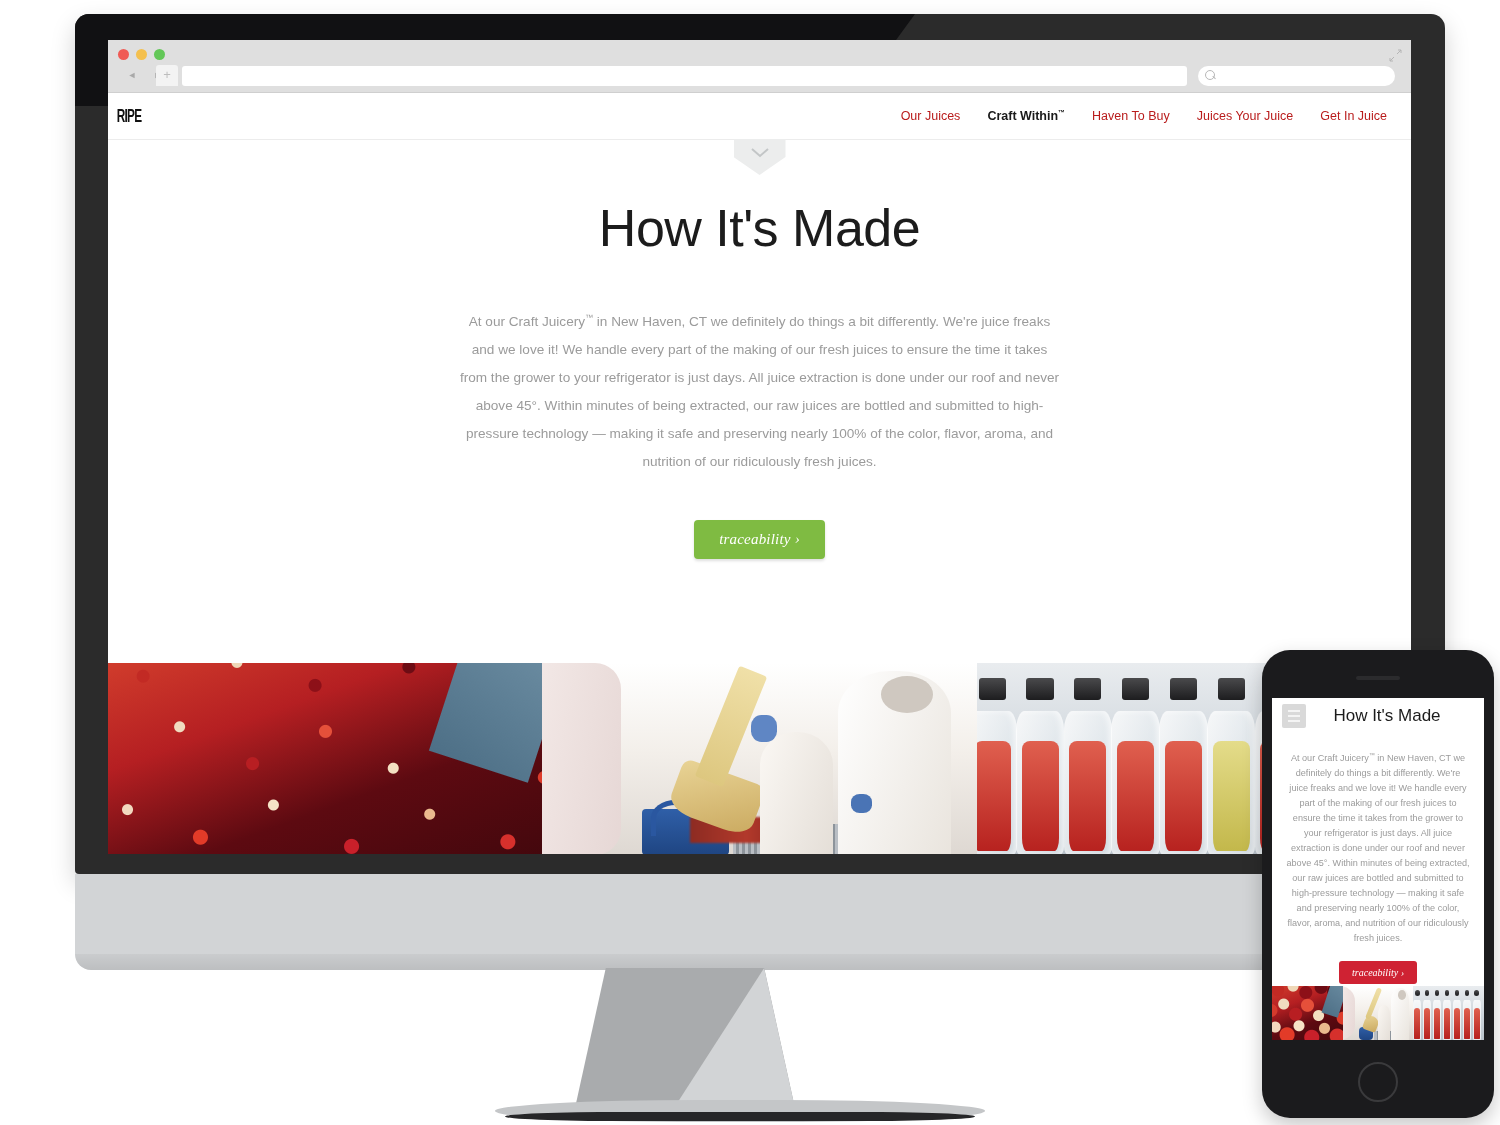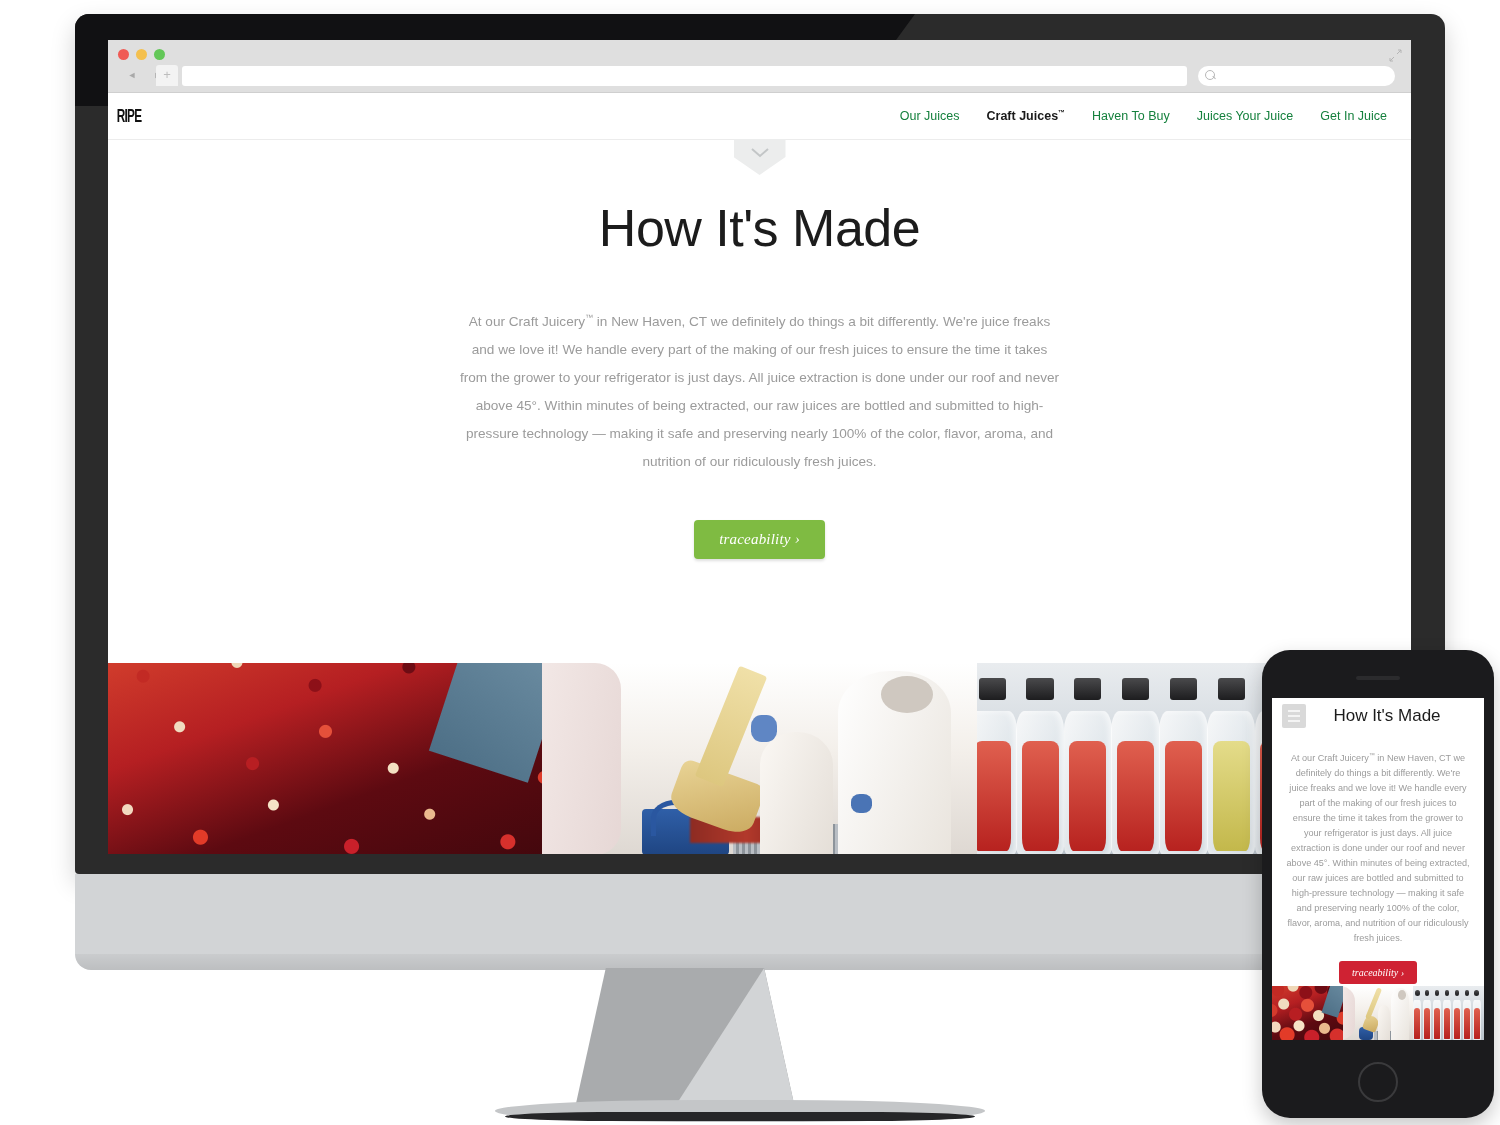--- a/index.html
+++ b/index.html
@@ -79,21 +79,21 @@
     padding:0 24px 0 5px;border-bottom:1px solid #ececec;position:relative;
   }
   .logo{
     font-family:"Liberation Sans", sans-serif;
     font-weight:700;font-size:19px;letter-spacing:-1.2px;
     color:#111;transform:scaleX(.62);transform-origin:left center;
     padding-left:6px;white-space:nowrap;
   }
   .nav{display:flex;gap:27px;align-items:center;}
   .nav a{
-    font-size:12.5px;color:#15803d;text-decoration:none;white-space:nowrap;
+    font-size:12.5px;color:#b91c1c;text-decoration:none;white-space:nowrap;
   }
   .nav a.active{color:#1a1a1a;font-weight:600;}
   .nav a sup{font-size:7px;vertical-align:super;}
 
   
   .pulltab{
     position:absolute;left:50%;top:46px;transform:translateX(-50%);
     width:52px;height:36px;background:#eceded;
     clip-path:polygon(0 0,100% 0,100% 50%,50% 100%,0 50%);
     z-index:5;
@@ -360,21 +360,21 @@
           </svg>
         </div>
       </div>
 
       <div class="site">
 
         <div class="site-head">
           <div class="logo">RIPE</div>
           <div class="nav">
             <a href="#">Our Juices</a>
-            <a href="#" class="active"><span>Craft Juices</span><sup>™</sup></a>
+            <a href="#" class="active"><span>Craft Within</span><sup>™</sup></a>
             <a href="#">Haven To Buy</a>
             <a href="#">Juices Your Juice</a>
             <a href="#">Get In Juice</a>
           </div>
         </div>
 
         <div class="pulltab">
           <svg width="18" height="10" viewBox="0 0 18 10">
             <path d="M1 1 L9 8 L17 1" stroke="#c3c6c7" stroke-width="2" fill="none"></path>
           </svg>

